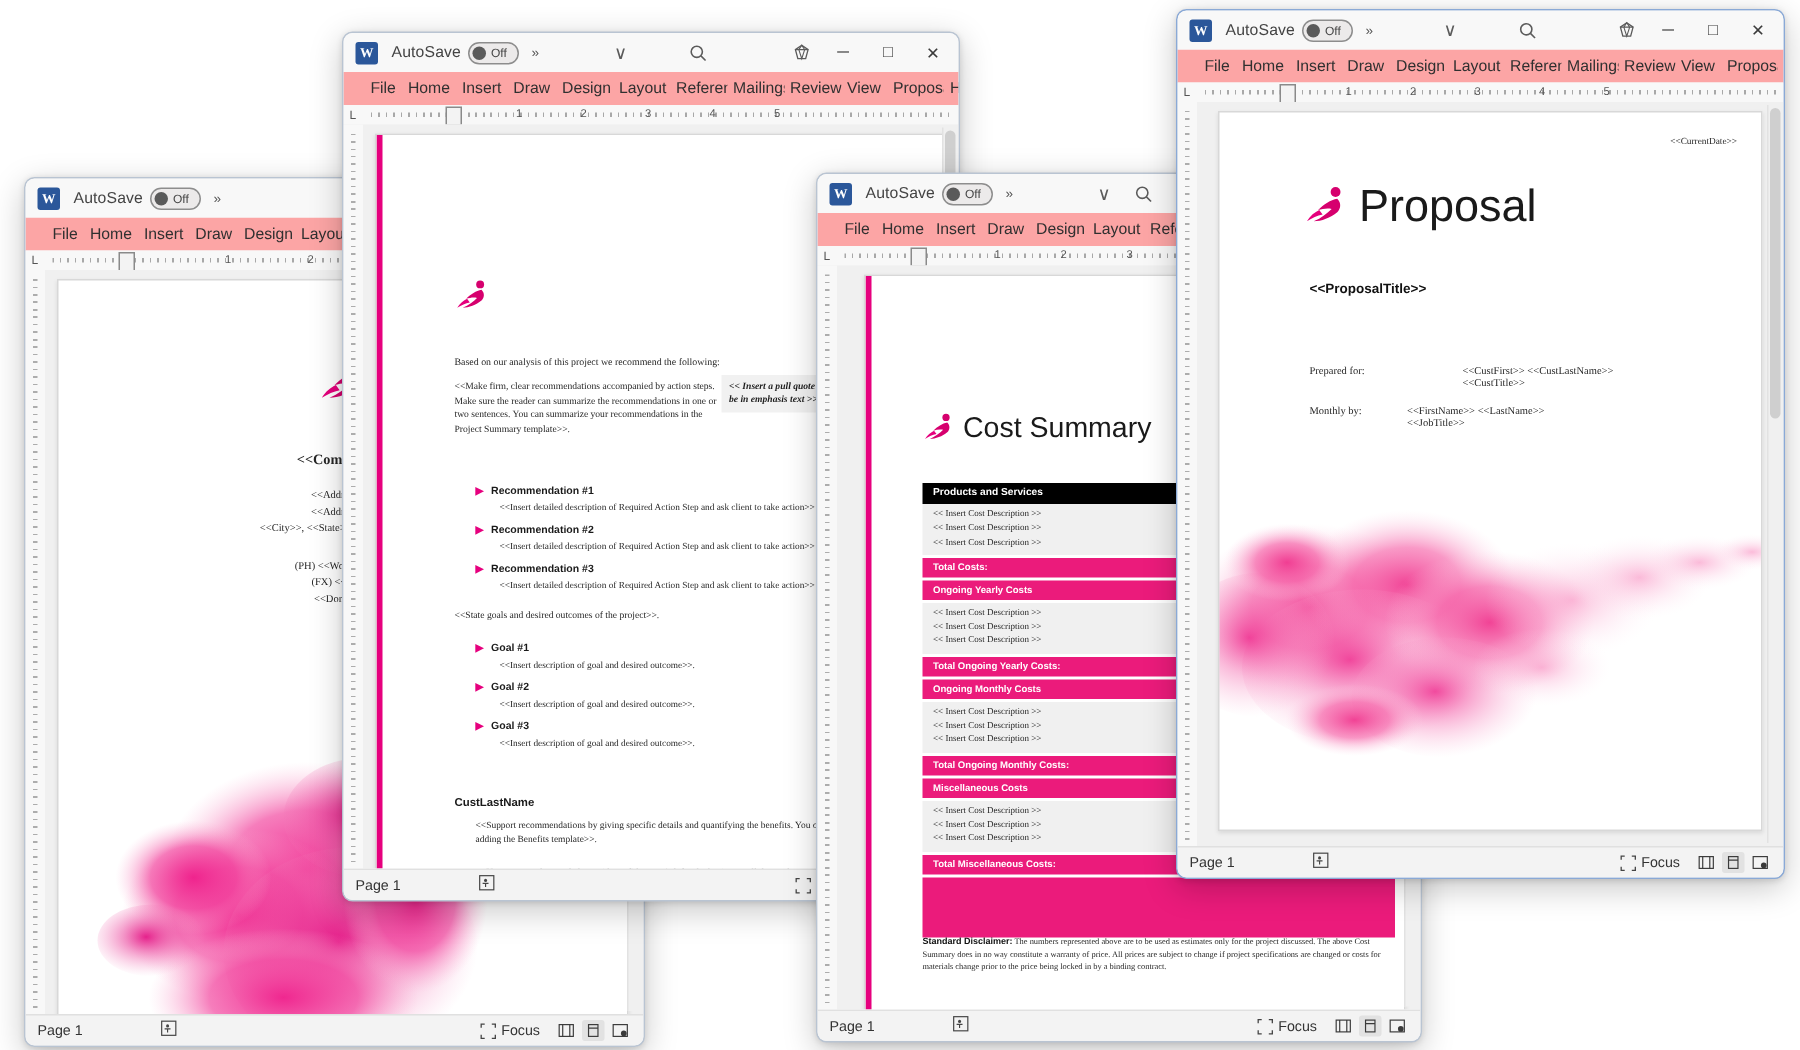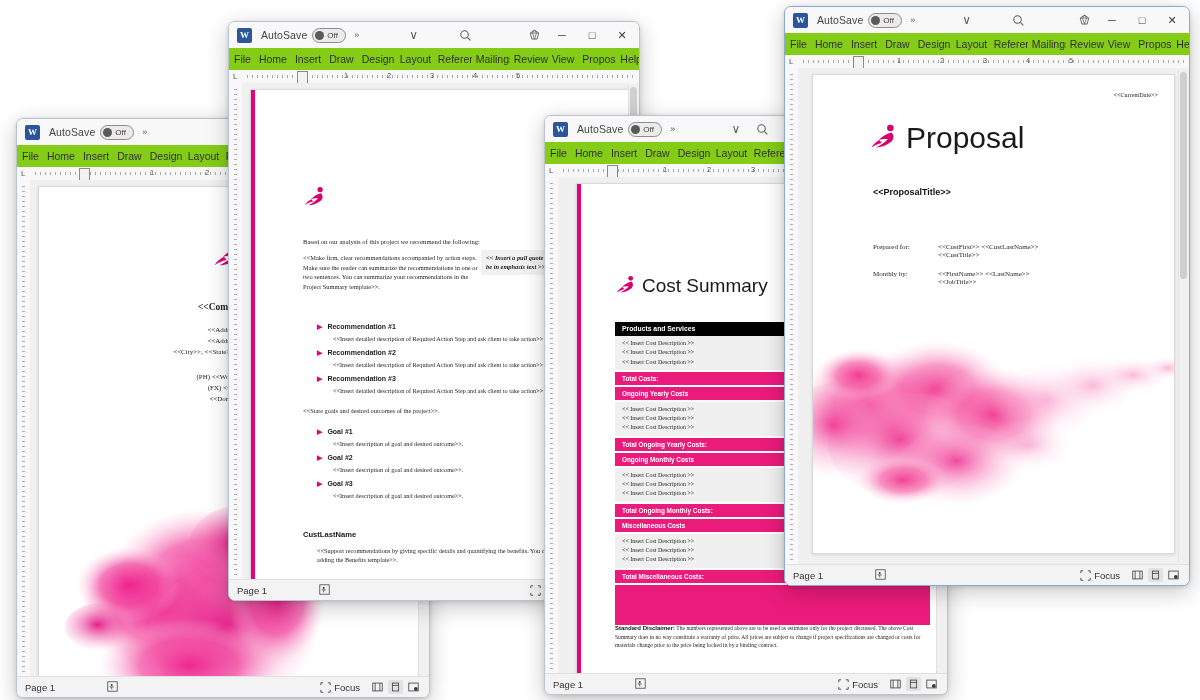--- a/index.html
+++ b/index.html
@@ -54,22 +54,22 @@
   .wctrl{display:flex;align-items:center;flex:0 0 auto;}
   .wctrl div{
     width:30px;height:24px;display:flex;align-items:center;justify-content:center;
     color:#3b3b3b;font-size:11px;
   }
 
   
   .ribbon{
     height:22px;flex:0 0 22px;
     display:flex;align-items:center;
-    background:#84cc16;
-    padding:0 4px 0 1px;
+    background:#fca5a5;
+    padding:0 4px 0 14px;
     font-size:10.5px;color:#303030;
     overflow:hidden;white-space:nowrap;
   }
   .rtab{
     padding:0 4px;flex:0 0 auto;
     overflow:hidden;text-overflow:clip;
     max-width:30px;
   }
   .rtab.file{max-width:24px;}
   .rspacer{flex:1 1 auto;}
@@ -738,21 +738,21 @@
           <svg width="30" height="33" viewBox="0 0 40 42" class="runner">
             <circle cx="28.5" cy="7" r="4.4" fill="#d6006e"></circle>
             <path d="M30 13 C24 14 18 18 13 23 C17 22 21 21 25 22 C21 26 16 30 9 33 C16 33 24 30 30 25 C33 22 34 17 30 13 Z" fill="#d6006e"></path>
             <path d="M14 23 C10 25 6 28 3 33 C8 30 12 28 17 27 Z" fill="#e5007d"></path>
           </svg>
           <span class="doc-h1" style="font-size:30px;">Proposal</span>
         </div>
 
         <div style="position:absolute;left:60px;top:112px;font-size:9px;font-weight:bold;color:#111;">&lt;&lt;ProposalTitle&gt;&gt;</div>
 
-        <div style="position:absolute;left:60px;top:168px;display:flex;font-size:7px;" class="docserif">
+        <div style="position:absolute;left:60px;top:168px;display:flex;font-size:7px;gap:37px;" class="docserif">
           <div style="width:65px;">Prepared for:</div>
           <div>
             <div>&lt;&lt;CustFirst&gt;&gt; &lt;&lt;CustLastName&gt;&gt;</div>
             <div>&lt;&lt;CustTitle&gt;&gt;</div>
           </div>
         </div>
 
         <div style="position:absolute;left:60px;top:195px;display:flex;font-size:7px;" class="docserif">
           <div style="width:65px;">Monthly by:</div>
           <div>

